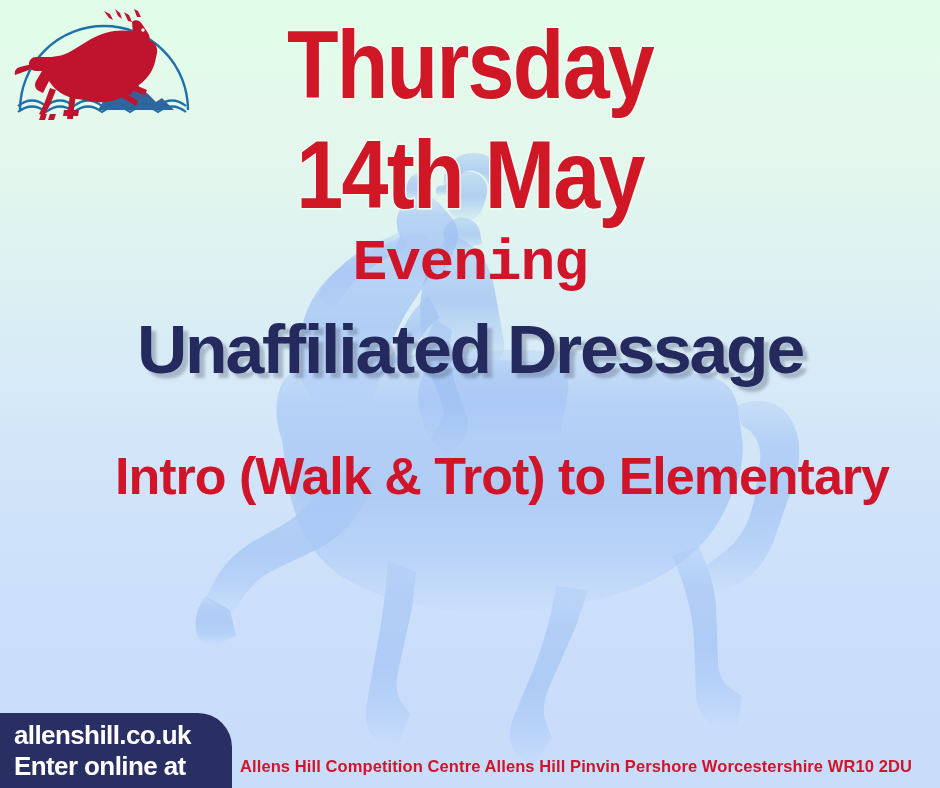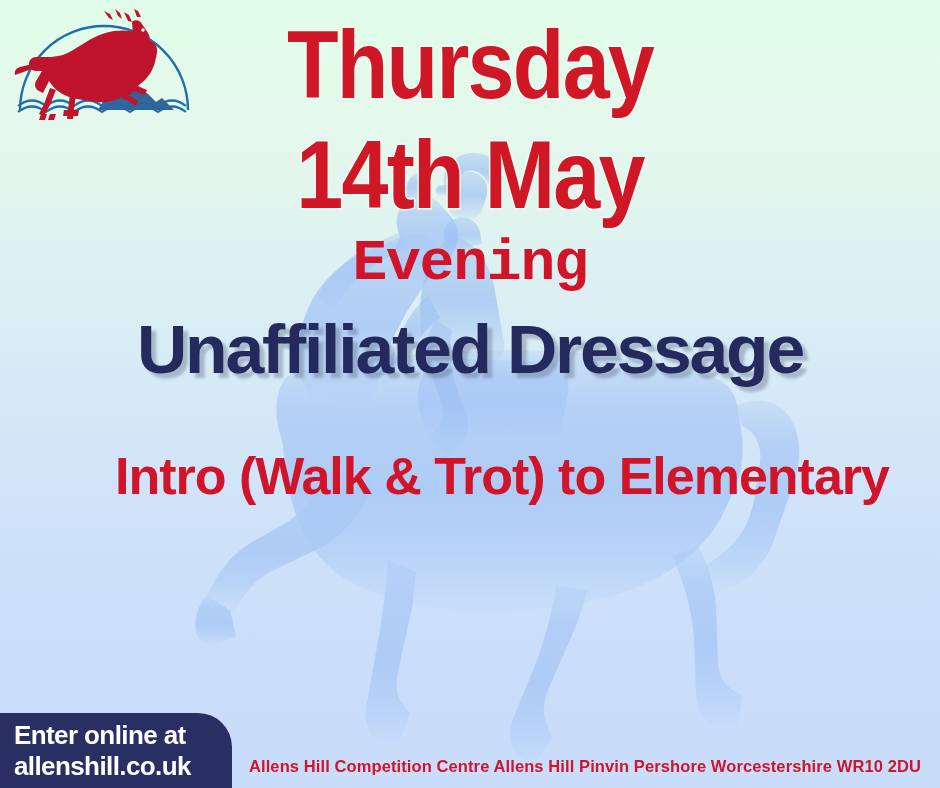--- a/index.html
+++ b/index.html
@@ -143,21 +143,20 @@
     color: #ffffff;
     white-space: nowrap;
   }
 
   
   #address {
     position: absolute;
     left: 240px;
     top: 757px;
     width: 690px;
-    text-align: center;
     font-family: "Liberation Sans", sans-serif;
     font-weight: bold;
     font-size: 16.5px;
     letter-spacing: 0.1px;
     color: #d0142a;
     white-space: nowrap;
   }
 </style>
 </head>
 <body>
@@ -415,19 +414,19 @@
   <div id="date-line-1" class="date-line">Thursday</div>
   <div id="date-line-2" class="date-line">14th May</div>
 
   <div id="evening">Evening</div>
 
   <div id="headline">Unaffiliated Dressage</div>
 
   <div id="subheadline">Intro (Walk &amp; Trot) to Elementary</div>
 
   <div id="enter-online-panel">
+    <div class="enter-line">allenshill.co.uk</div>
     <div class="enter-line">Enter online at</div>
-    <div class="enter-line">allenshill.co.uk</div>
   </div>
 
   <div id="address">Allens Hill Competition Centre  Allens Hill  Pinvin  Pershore  Worcestershire  WR10 2DU</div>
 
 </div>
 
 </body></html>

